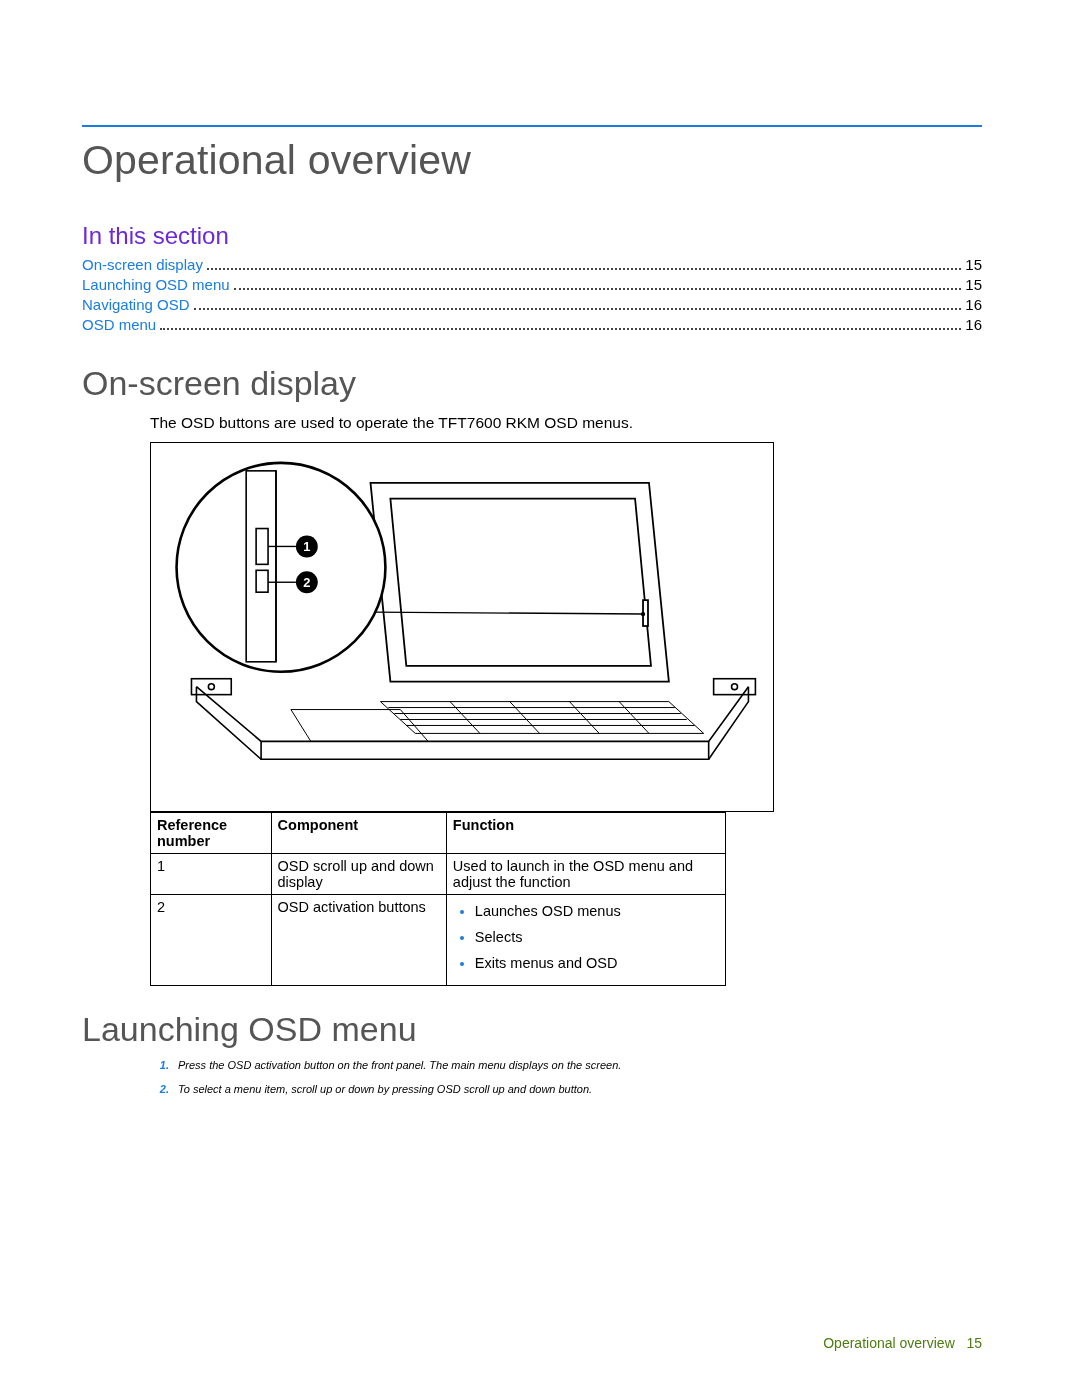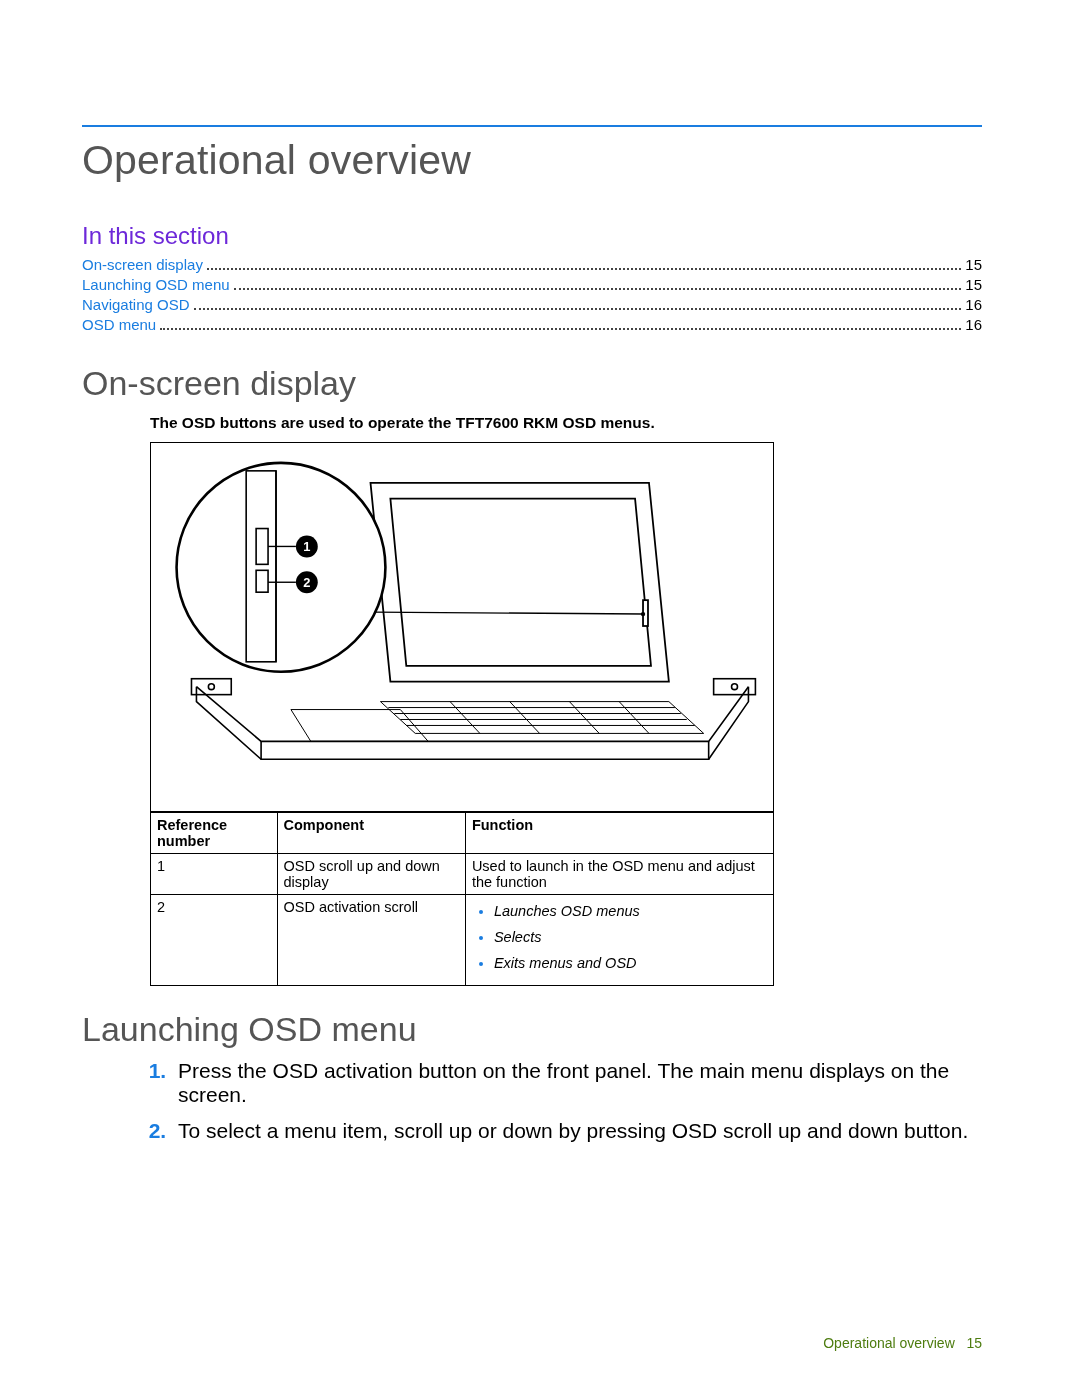--- a/index.html
+++ b/index.html
@@ -55,57 +55,56 @@
     flex: 1 1 auto;
     border-bottom: 2px dotted #444;
     margin: 0 4px 4px 4px;
     min-width: 10px;
   }
   .toc-page { flex: 0 0 auto; color: #000; }
   .body-text {
     font-size: 15.5px;
     margin: 8px 0 8px 68px;
     line-height: 1.35;
-    font-weight: bold;
   }
   .figure {
     margin: 8px 0 0 68px;
     width: 624px;
     height: 370px;
     border: 1.5px solid #000;
     position: relative;
     overflow: hidden;
     background: #fff;
   }
   .figure svg { width: 100%; height: 100%; display: block; }
   .ref-table {
     margin: 0 0 0 68px;
-    width: 624px;
+    width: 576px;
     border-collapse: collapse;
     font-size: 14.5px;
   }
   .ref-table th, .ref-table td {
     border: 1px solid #000;
     padding: 4px 6px;
     text-align: left;
     vertical-align: top;
   }
   .ref-table th { font-weight: 700; }
   .cell-list {
     list-style: disc;
     margin: 0;
     padding-left: 22px;
-    font-style: italic;
   }
   .cell-list li { margin: 4px 0 10px 0; }
   .cell-list li::marker { color: #1a7de0; }
   ol.steps {
     margin: 6px 0 0 90px;
     padding: 0;
-    font-size: 21px;
+    font-size: 11px;
+    font-style: italic;
   }
   ol.steps li {
     margin: 4px 0 12px 0;
     padding-left: 6px;
   }
   ol.steps li::marker {
     font-weight: 700;
     color: #1a7de0;
   }
   .footer {
@@ -222,21 +221,21 @@
       </tr>
     </thead>
     <tbody>
       <tr>
         <td>1</td>
         <td>OSD scroll up and down display</td>
         <td>Used to launch in the OSD menu and adjust the function</td>
       </tr>
       <tr>
         <td>2</td>
-        <td>OSD activation scroll</td>
+        <td>OSD activation buttons</td>
         <td>
           <ul class="cell-list">
             <li>Launches OSD menus</li>
             <li>Selects</li>
             <li>Exits menus and OSD</li>
           </ul>
         </td>
       </tr>
     </tbody>
   </table>

